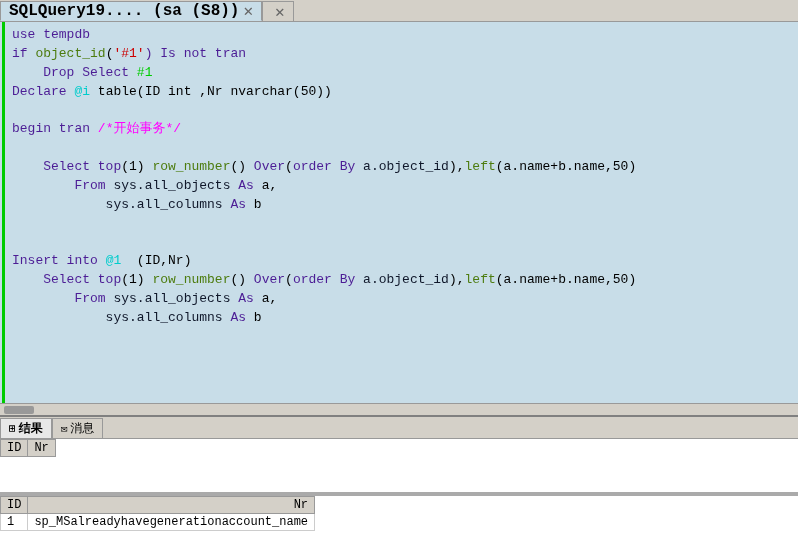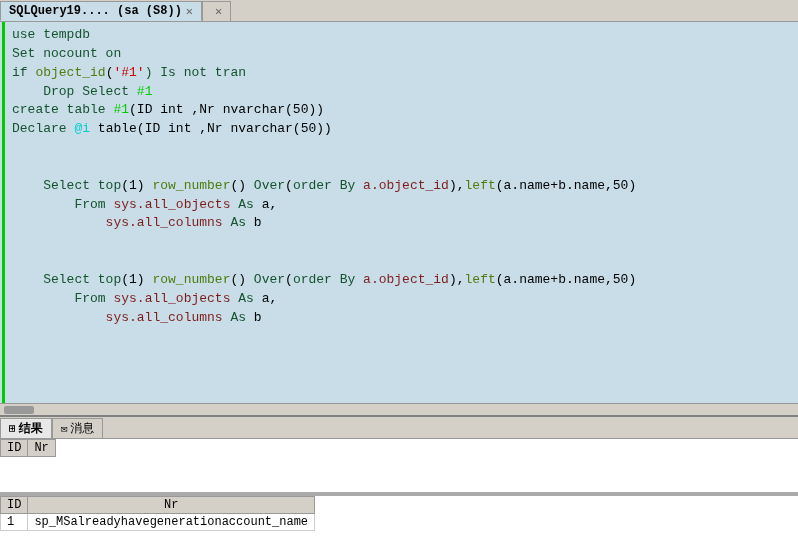--- a/index.html
+++ b/index.html
@@ -22,21 +22,21 @@
       height: 22px;
       align-items: flex-end;
       padding-left: 0;
     }
     .tab {
       height: 20px;
       padding: 0 8px;
       border: 1px solid #999;
       border-bottom: none;
       background: #d4d0c8;
-      font-size: 12px;
+      font-size: 16px;
       display: flex;
       align-items: center;
       cursor: pointer;
       white-space: nowrap;
       color: #000;
     }
     .tab.active {
       background: #c8dde8;
       font-weight: bold;
       border-bottom: 1px solid #c8dde8;
@@ -153,43 +153,43 @@
     .grid-table {
       border-collapse: collapse;
       font-size: 12px;
       font-family: 'Courier New', Courier, monospace;
     }
     .grid-table th {
       background: #d4d0c8;
       border: 1px solid #999;
       padding: 1px 6px;
       font-weight: normal;
-      text-align: center;
+      text-align: right;
     }
     .grid-table td {
       border: 1px solid #ccc;
       padding: 1px 6px;
       background: #fff;
     }
 
     
     .result-grid2 {
       border-top: 2px solid #aaa;
       background: #fff;
       height: 60px;
       overflow: auto;
     }
 
     
-    .kw { color: #14532d; }     
+    .kw { color: #4c1d95; }     
     .fn { color: #4d7c0f; }      
     .str { color: #cc0000; }     
     .cmt { color: #ff00ff; }     
     .var { color: #00cccc; }
-    .obj { color: #7f1d1d; }     
+    .obj { color: #0f172a; }     
     .id-color { color: #00cc00; } 
     .plain { color: #000000; }
 
   </style>
 </head>
 <body>
 
 <div class="tab-bar">
   <div class="tab active">
     <span>SQLQuery19.... (sa (S8))</span>
@@ -200,32 +200,32 @@
   </div>
 </div>
 
 <div class="editor-container">
   <div class="left-indicator">
     <div class="green-line"></div>
   </div>
   <div class="code-area" id="code-area">
 
   <div class="code-line"><span class="kw">use tempdb</span></div>
-      <div class="code-line"><span class="kw">Set nocount on</span></div>
       <div class="code-line"><span class="kw">if </span><span class="fn">object_id</span><span class="plain">(</span><span class="str">'#1'</span><span class="kw">) Is not tran</span></div>
       <div class="code-line"><span class="kw">    Drop Select </span><span class="id-color">#1</span></div>
-      <div class="code-line"><span class="kw">create table </span><span class="id-color">#1</span><span class="plain">(ID int ,Nr nvarchar(50))</span></div>
       <div class="code-line"><span class="kw">Declare </span><span class="var">@i</span><span class="plain"> table(ID int ,Nr nvarchar(50))</span></div>
       <div class="code-line">&nbsp;</div>
+      <div class="code-line"><span class="kw">begin tran </span><span class="cmt">/*开始事务*/</span></div>
       <div class="code-line">&nbsp;</div>
       <div class="code-line"><span class="kw">    Select top</span><span class="plain">(1) </span><span class="fn">row_number</span><span class="plain">() </span><span class="kw">Over</span><span class="plain">(</span><span class="kw">order By </span><span class="obj">a.object_id</span><span class="plain">),</span><span class="fn">left</span><span class="plain">(a.name+b.name,50)</span></div>
       <div class="code-line"><span class="kw">        From </span><span class="obj">sys.all_objects</span><span class="kw"> As </span><span class="plain">a,</span></div>
       <div class="code-line"><span class="obj">            sys.all_columns</span><span class="kw"> As </span><span class="plain">b</span></div>
       <div class="code-line">&nbsp;</div>
       <div class="code-line">&nbsp;</div>
+      <div class="code-line"><span class="kw">Insert into </span><span class="var">@1</span><span class="plain">  (ID,Nr)</span></div>
       <div class="code-line"><span class="kw">    Select top</span><span class="plain">(1) </span><span class="fn">row_number</span><span class="plain">() </span><span class="kw">Over</span><span class="plain">(</span><span class="kw">order By </span><span class="obj">a.object_id</span><span class="plain">),</span><span class="fn">left</span><span class="plain">(a.name+b.name,50)</span></div>
       <div class="code-line"><span class="kw">        From </span><span class="obj">sys.all_objects</span><span class="kw"> As </span><span class="plain">a,</span></div>
       <div class="code-line"><span class="obj">            sys.all_columns</span><span class="kw"> As </span><span class="plain">b</span></div>
       <div class="code-line">&nbsp;</div>
     </div>
 </div>
 
 <div class="h-scroll">
   <div class="h-scroll-thumb"></div>
 </div>

